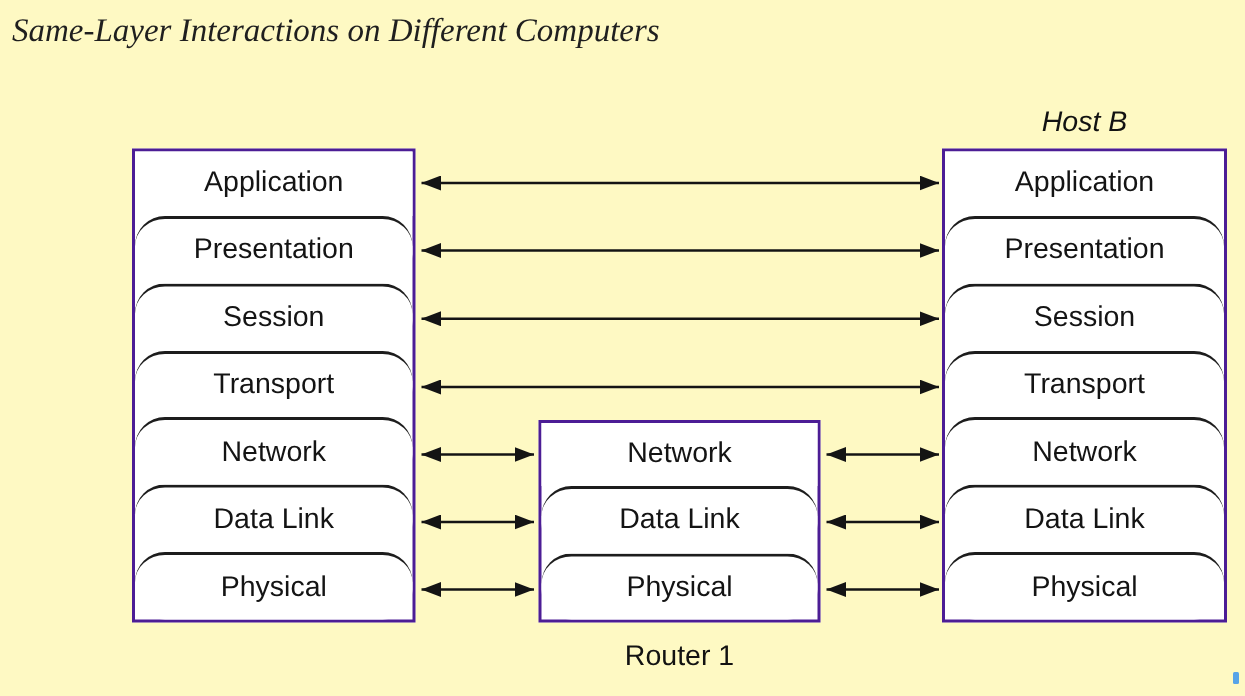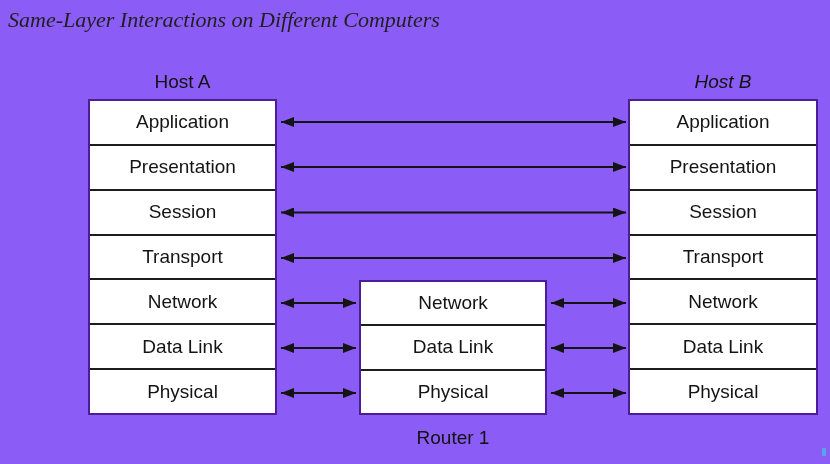--- a/index.html
+++ b/index.html
@@ -1,20 +1,20 @@
 <!DOCTYPE html>
 <html><head>
 <meta charset="utf-8">
 <style>
   html, body { margin: 0; padding: 0; background: #ffffff; }
   .canvas {
     position: relative;
     width: 830px;
     height: 464px;
-    background: #8b5cf6;
+    background: #fef9c3;
     font-family: "Liberation Sans", sans-serif;
     color: #141414;
     overflow: hidden;
   }
   .title {
     position: absolute;
     left: 8px;
     top: 7px;
     font-family: "Liberation Serif", serif;
     font-style: italic;
@@ -45,21 +45,21 @@
   .cell {
     flex: 1;
     box-sizing: border-box;
     display: flex;
     align-items: center;
     justify-content: center;
     font-size: 19px;
     color: #141414;
     background: #ffffff;
   }
-  .cell + .cell { border-top: 2px solid #1d1d1d; }
+  .cell + .cell { border-top: 2px solid #1d1d1d; border-radius: 20px; }
   .router-label {
     position: absolute;
     left: 359px;
     top: 427px;
     width: 188px;
     text-align: center;
     font-size: 19px;
     color: #121212;
   }
   .arrow-layer {
@@ -80,21 +80,20 @@
     border-radius: 1px;
   }
 </style>
 </head>
 <body>
 
 <div class="canvas">
 
   <div class="title">Same-Layer Interactions on Different Computers</div>
 
-  <div class="col-label host-a">Host A</div>
   <div class="col-label host-b">Host B</div>
 
   <div class="stack host-a">
     <div class="cell">Application</div>
     <div class="cell">Presentation</div>
     <div class="cell">Session</div>
     <div class="cell">Transport</div>
     <div class="cell">Network</div>
     <div class="cell">Data Link</div>
     <div class="cell">Physical</div>

